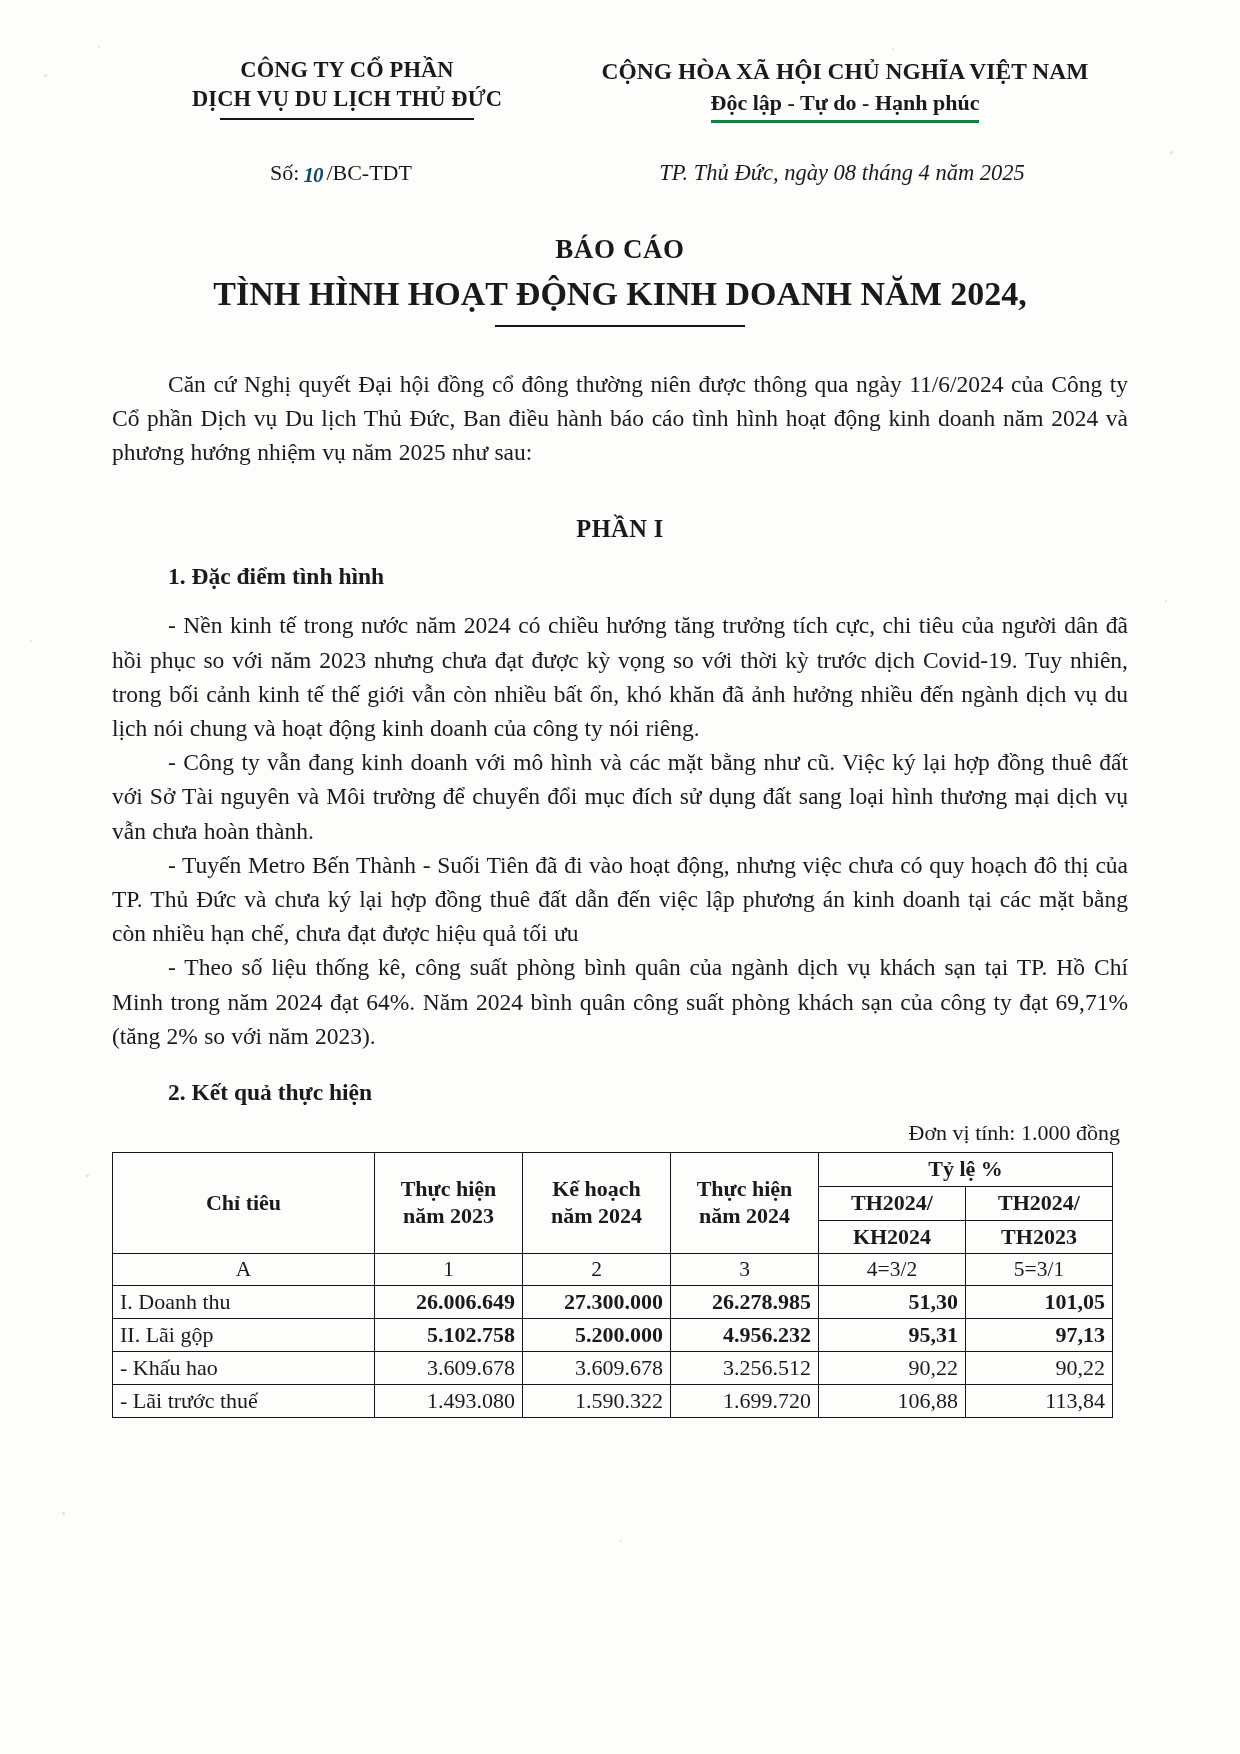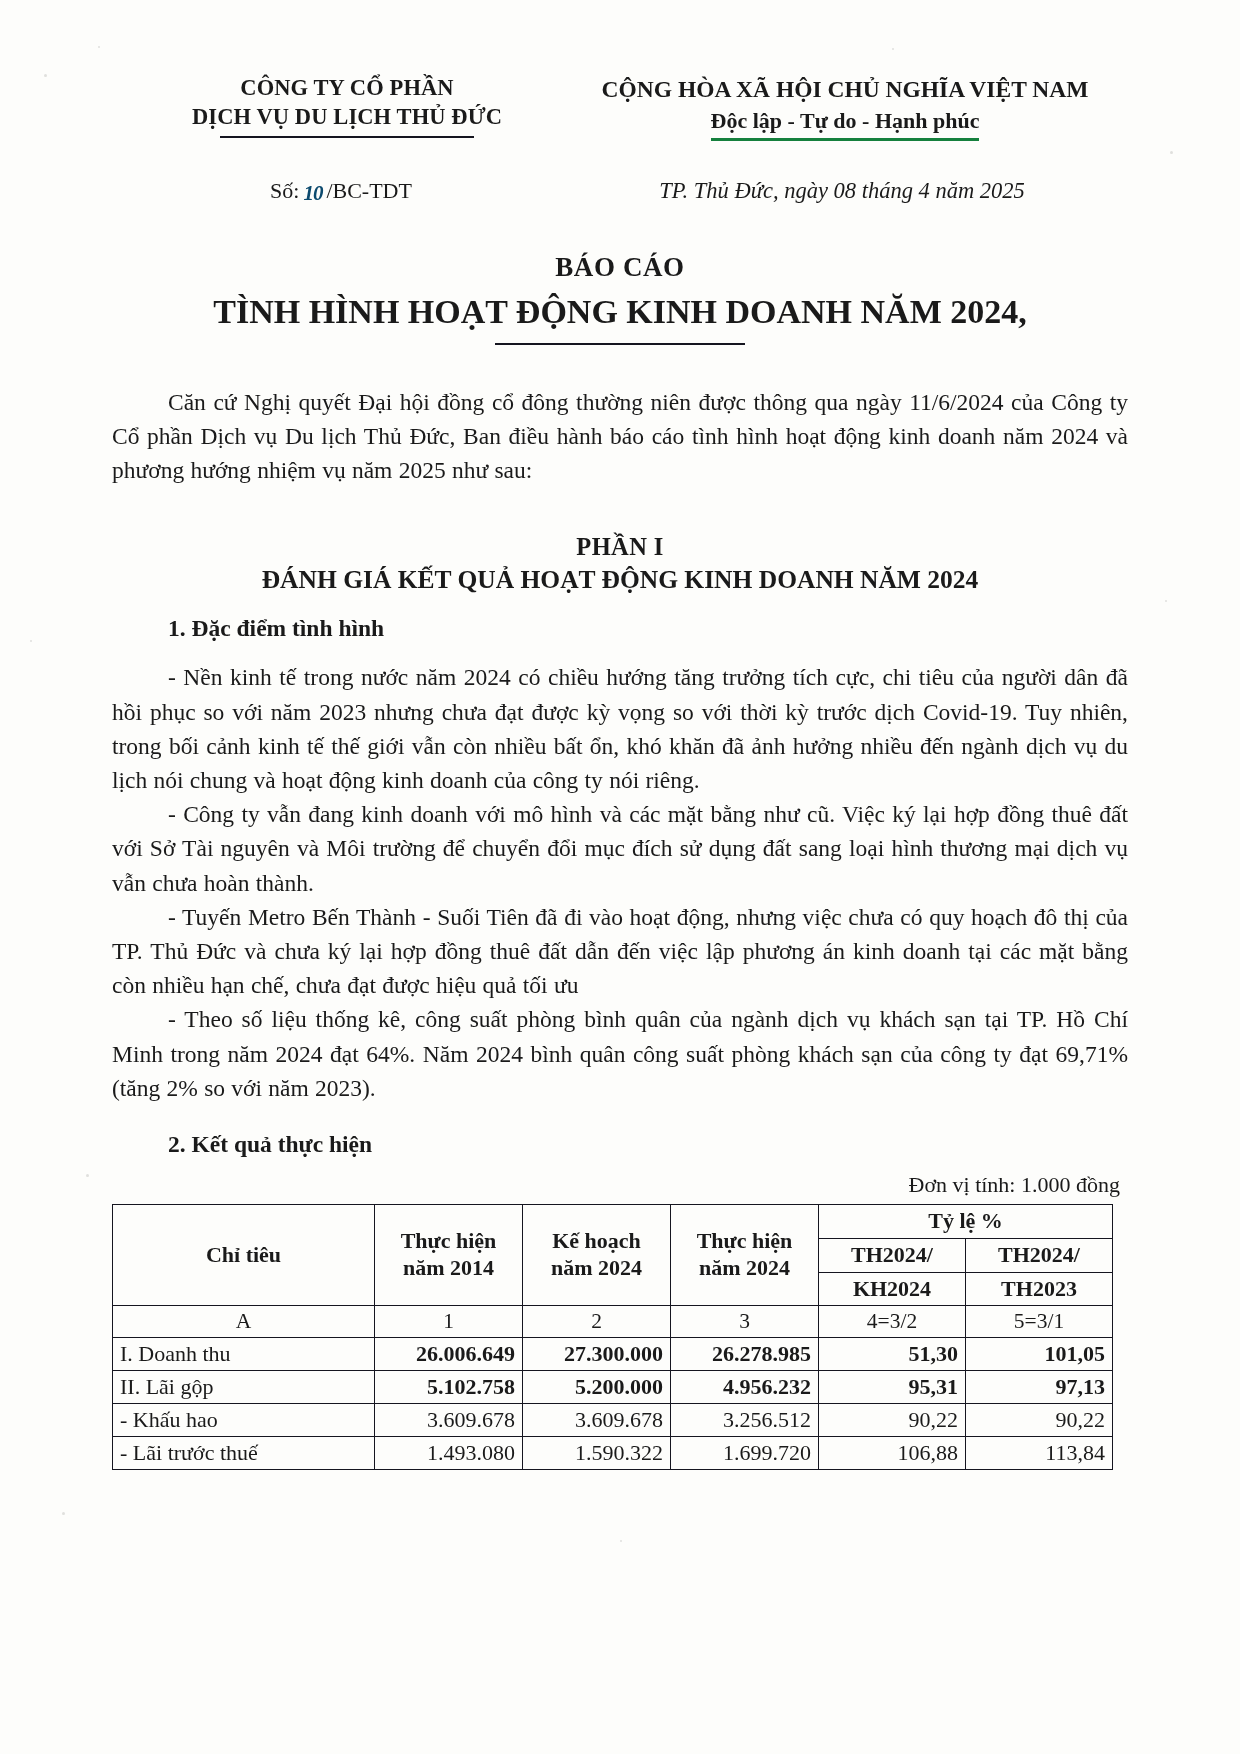--- a/index.html
+++ b/index.html
@@ -32,21 +32,21 @@
   .content {
     position: absolute;
     left: 112px;
     top: 0;
     width: 1016px;
   }
 
   
   .letterhead {
     display: flex;
-    padding-top: 74px;
+    padding-top: 56px;
   }
   .lh-left {
     width: 430px;
     text-align: center;
     padding-left: 20px;
   }
   .lh-right {
     flex: 1;
     text-align: center;
   }
@@ -257,21 +257,20 @@
       <div class="t2">TÌNH HÌNH HOẠT ĐỘNG KINH DOANH NĂM 2024,</div>
       <div class="title-rule"></div>
     </div>
 
     <div class="intro">
       <p class="para">Căn cứ Nghị quyết Đại hội đồng cổ đông thường niên được thông qua ngày 11/6/2024 của Công ty Cổ phần Dịch vụ Du lịch Thủ Đức, Ban điều hành báo cáo tình hình hoạt động kinh doanh năm 2024 và phương hướng nhiệm vụ năm 2025 như sau:</p>
     </div>
 
     <div class="part-head">
       <div class="ph1">PHẦN I</div>
-      <div class="ph2">ĐÁNH GIÁ KẾT QUẢ HOẠT ĐỘNG KINH DOANH NĂM 2024</div>
     </div>
 
     <div class="sec-head">1. Đặc điểm tình hình</div>
 
     <div class="body-group">
       <p class="para">- Nền kinh tế trong nước năm 2024 có chiều hướng tăng trưởng tích cực, chi tiêu của người dân đã hồi phục so với năm 2023 nhưng chưa đạt được kỳ vọng so với thời kỳ trước dịch Covid-19. Tuy nhiên, trong bối cảnh kinh tế thế giới vẫn còn nhiều bất ổn, khó khăn đã ảnh hưởng nhiều đến ngành dịch vụ du lịch nói chung và hoạt động kinh doanh của công ty nói riêng.</p>
       <p class="para">- Công ty vẫn đang kinh doanh với mô hình và các mặt bằng như cũ. Việc ký lại hợp đồng thuê đất với Sở Tài nguyên và Môi trường để chuyển đổi mục đích sử dụng đất sang loại hình thương mại dịch vụ vẫn chưa hoàn thành.</p>
       <p class="para">- Tuyến Metro Bến Thành - Suối Tiên đã đi vào hoạt động, nhưng việc chưa có quy hoạch đô thị của TP. Thủ Đức và chưa ký lại hợp đồng thuê đất dẫn đến việc lập phương án kinh doanh tại các mặt bằng còn nhiều hạn chế, chưa đạt được hiệu quả tối ưu</p>
       <p class="para">- Theo số liệu thống kê, công suất phòng bình quân của ngành dịch vụ khách sạn tại TP. Hồ Chí Minh trong năm 2024 đạt 64%. Năm 2024 bình quân công suất phòng khách sạn của công ty đạt 69,71% (tăng 2% so với năm 2023).</p>
     </div>
@@ -287,21 +286,21 @@
         <col class="col-num">
         <col class="col-num">
         <col class="col-ratio">
         <col class="col-ratio">
       </colgroup>
       <thead>
         <tr>
           <th rowspan="3">Chỉ tiêu</th>
           <th rowspan="3">
             <span>Thực hiện</span><br>
-            <span>năm 2014</span>
+            <span>năm 2023</span>
           </th>
           <th rowspan="3">
             <span>Kế hoạch</span><br>
             <span>năm 2024</span>
           </th>
           <th rowspan="3">
             <span>Thực hiện</span><br>
             <span>năm 2024</span>
           </th>
           <th colspan="2" class="th-ratio-top">Tỷ lệ %</th>

